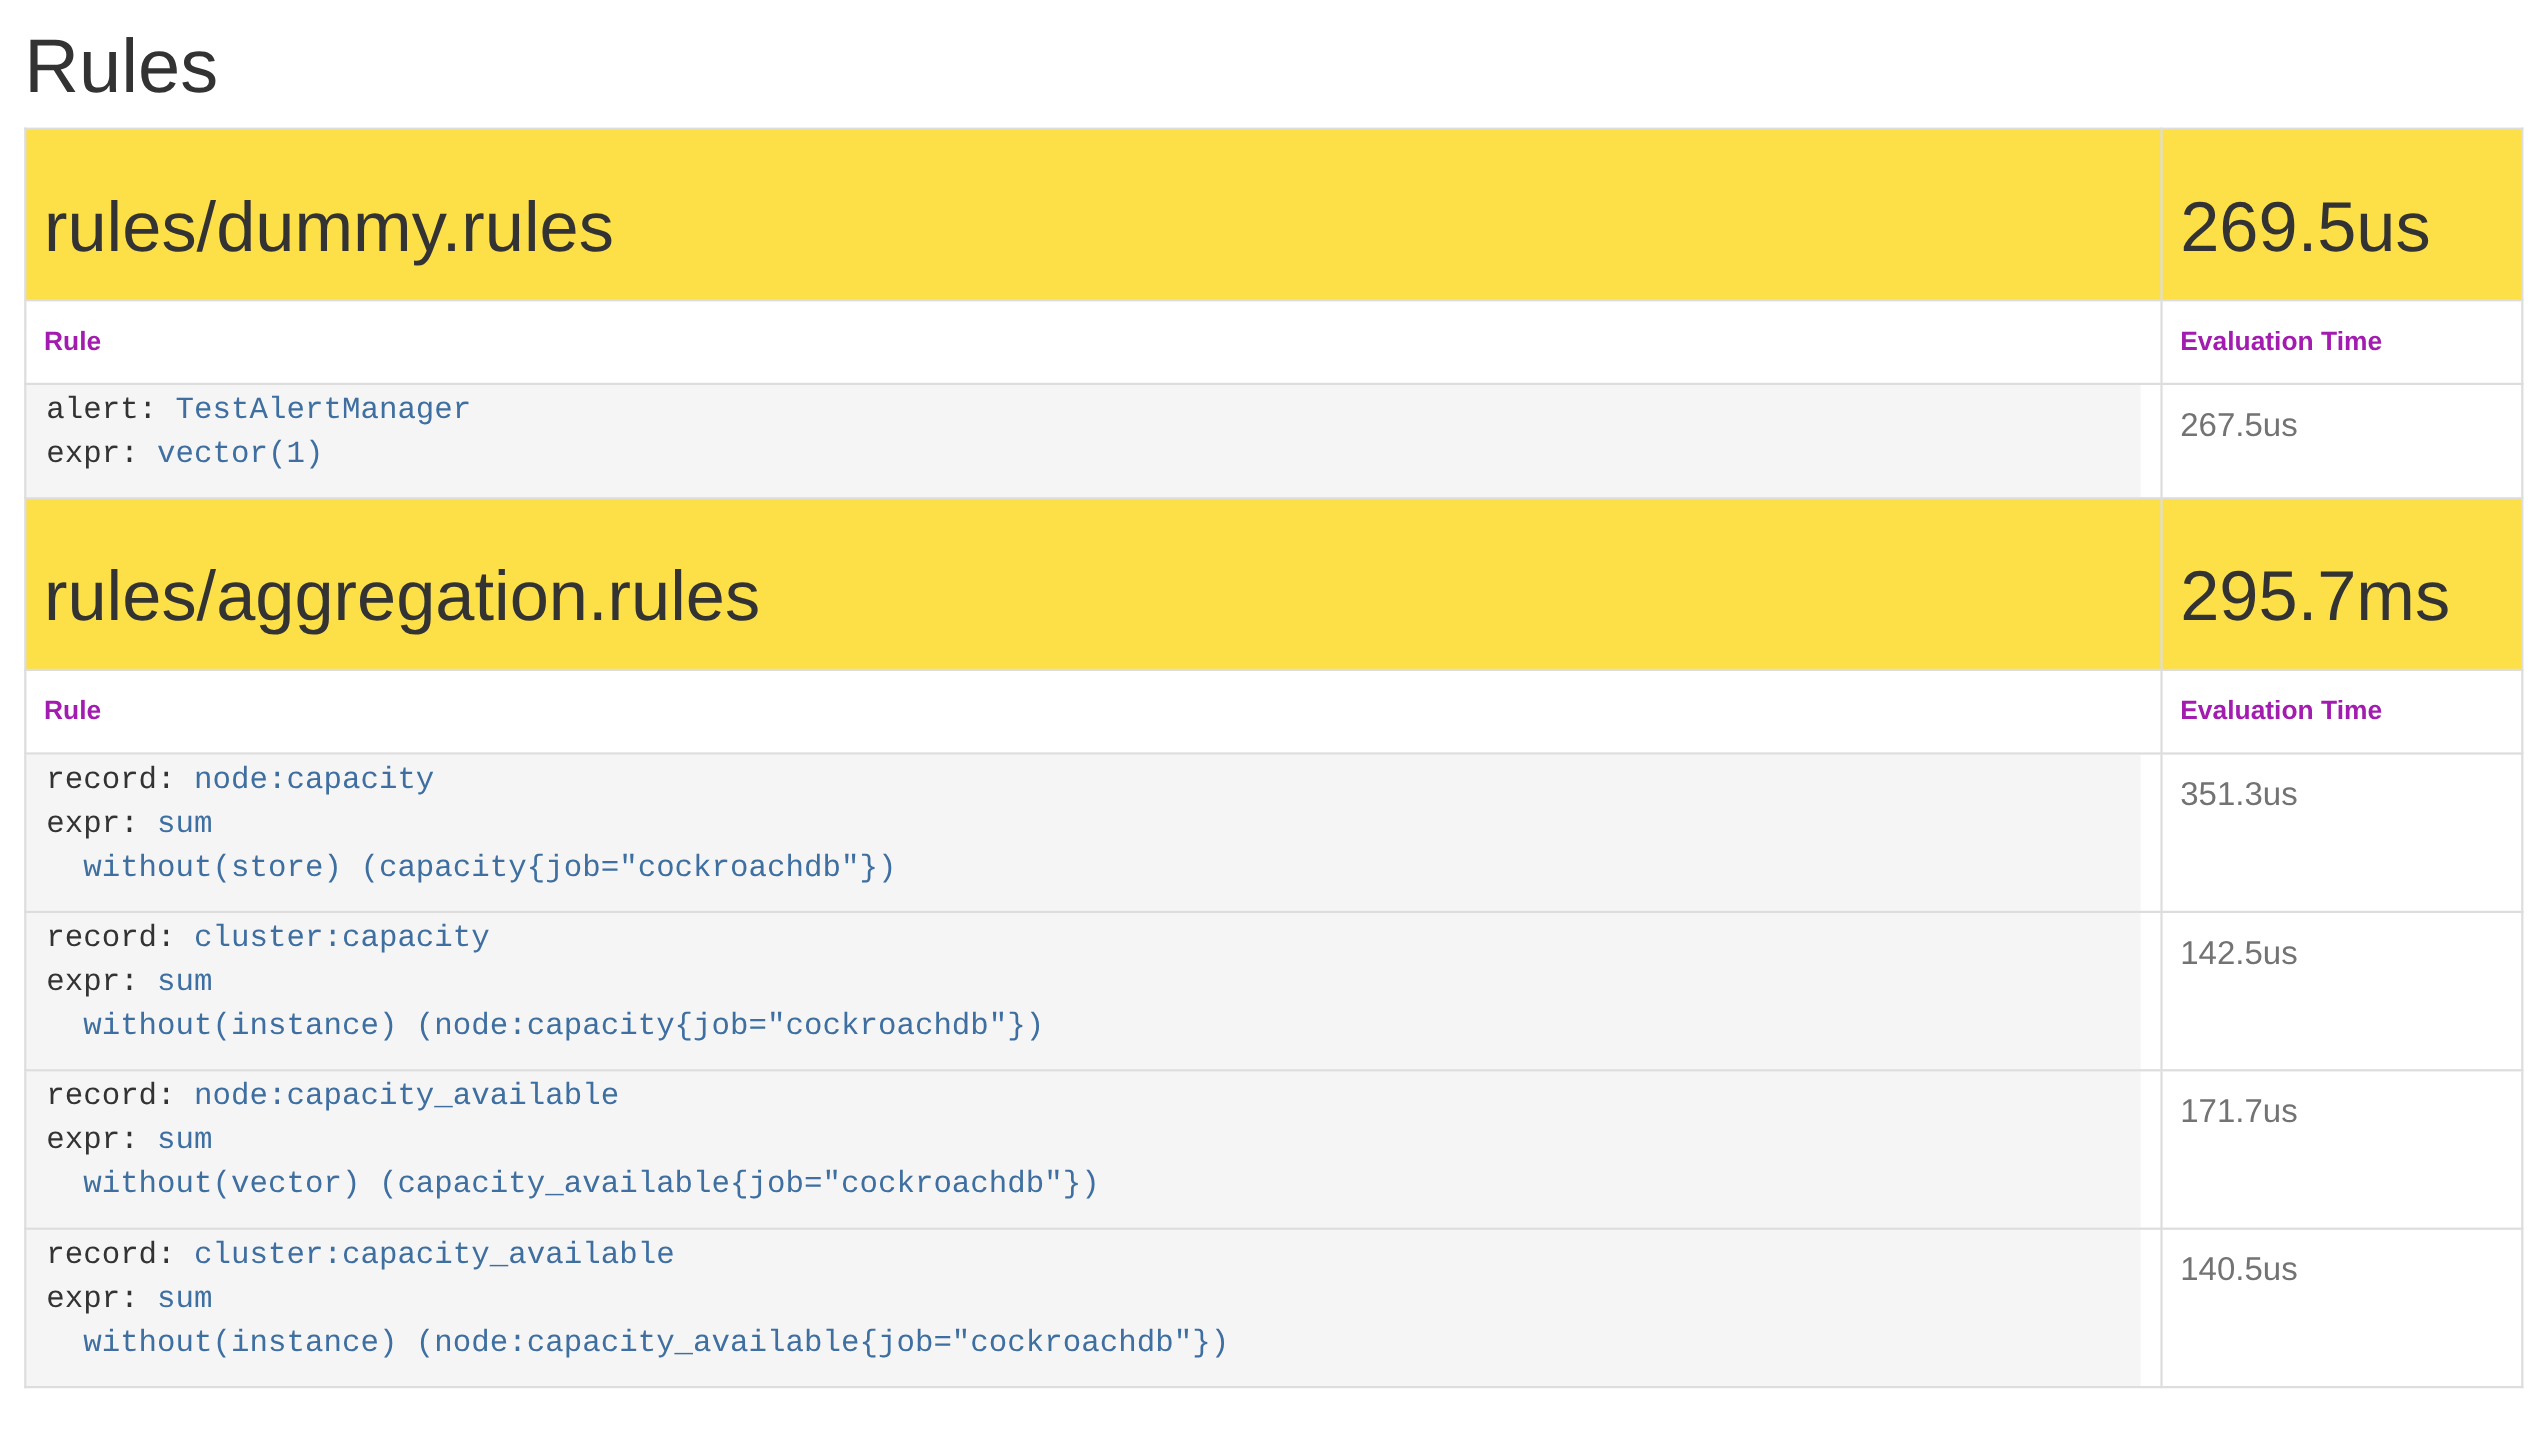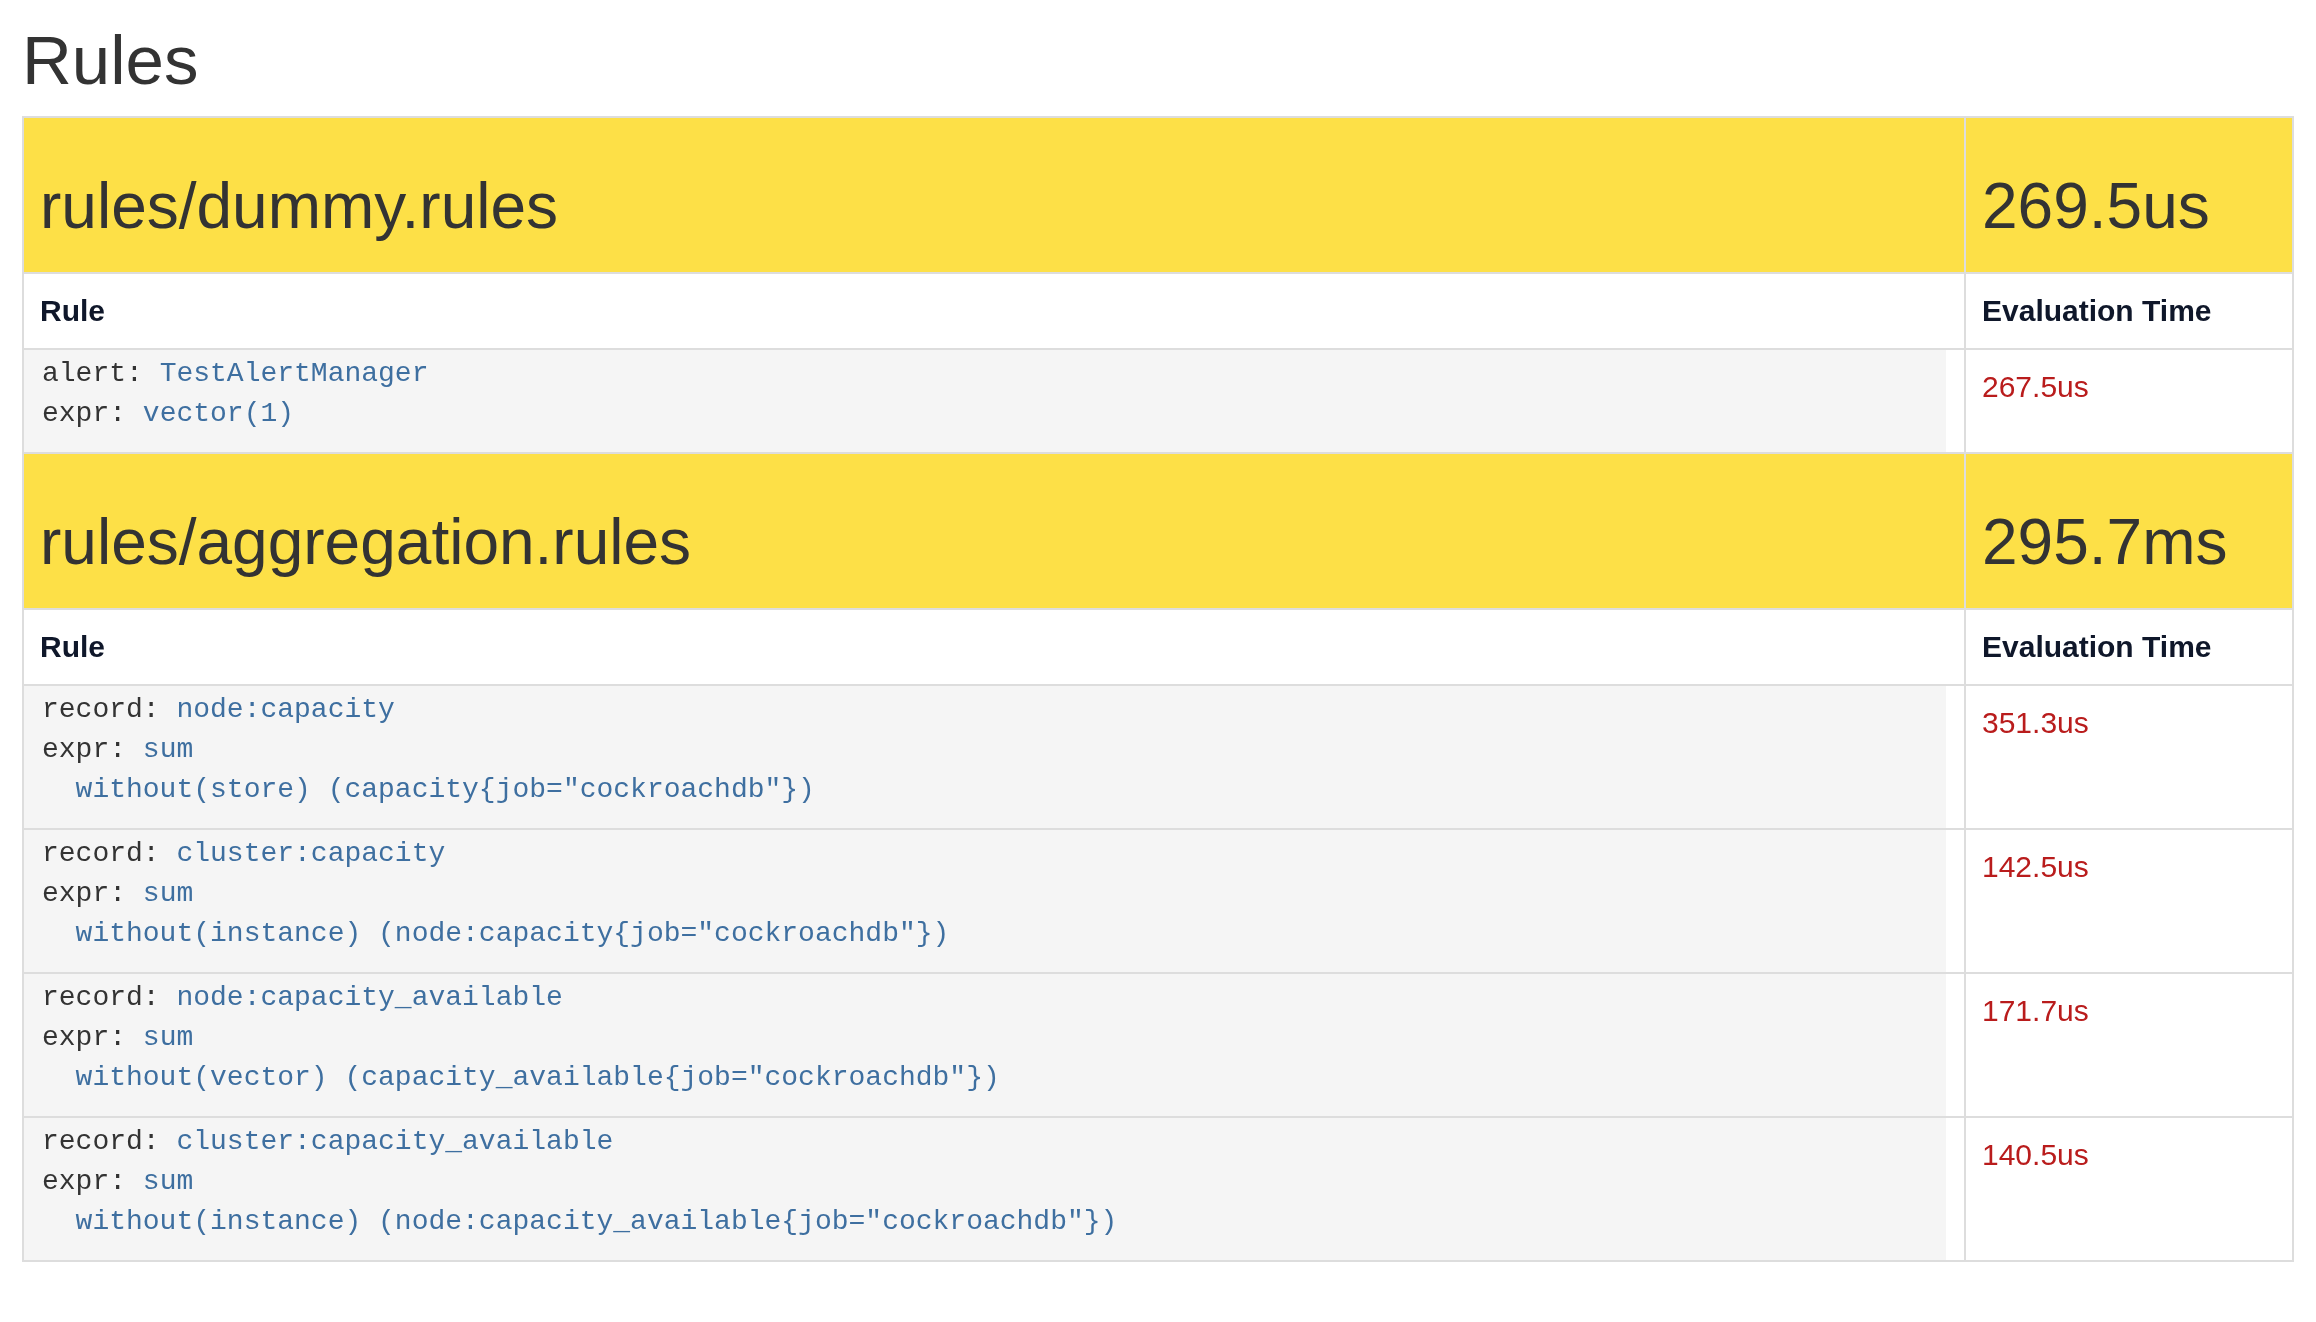--- a/index.html
+++ b/index.html
@@ -45,45 +45,45 @@
     font-weight: 500;
     color: #333333;
     margin: 52px 0 30px 0;
     line-height: 72px;
     white-space: nowrap;
     overflow: hidden;
   }
   
   th.col-th {
     padding: 16px;
-    font-size: 30px;
+    font-size: 24px;
     line-height: 42px;
     font-weight: 700;
-    color: #0f172a;
+    color: #a21caf;
     background: #ffffff;
   }
   
   td.rule-cell { padding: 0; background: #ffffff; }
   .code {
     background: #f5f5f5;
     margin-right: 18px;
     padding: 4px 0 18px 18px;
     font-family: "Liberation Mono", "DejaVu Sans Mono", monospace;
     font-size: 28px;
     line-height: 40px;
     color: #333333;
   }
   .code-line { white-space: pre; }
   .code .plain { color: #333333; }
   .code .link { color: #3e6fa0; text-decoration: none; cursor: pointer; }
   td.time-cell {
     padding: 16px;
     font-size: 30px;
     line-height: 42px;
-    color: #b91c1c;
+    color: #737373;
     background: #ffffff;
   }
 </style>
 </head>
 <body>
 
 <div class="container">
   <h1 class="page-title">Rules</h1>
   <table class="rules-table">
     <colgroup>

